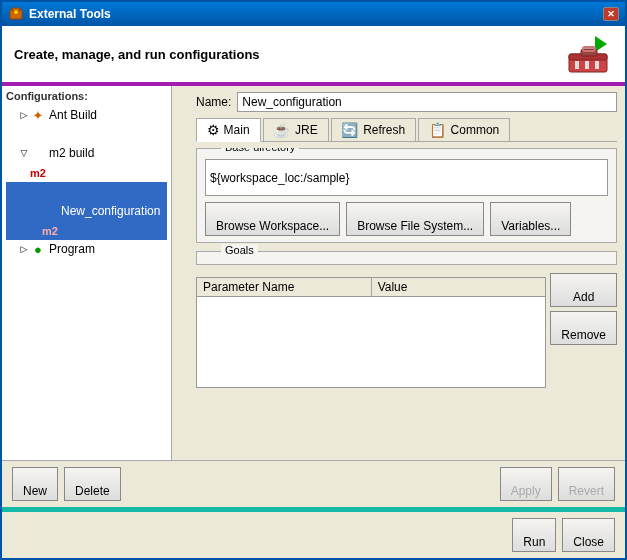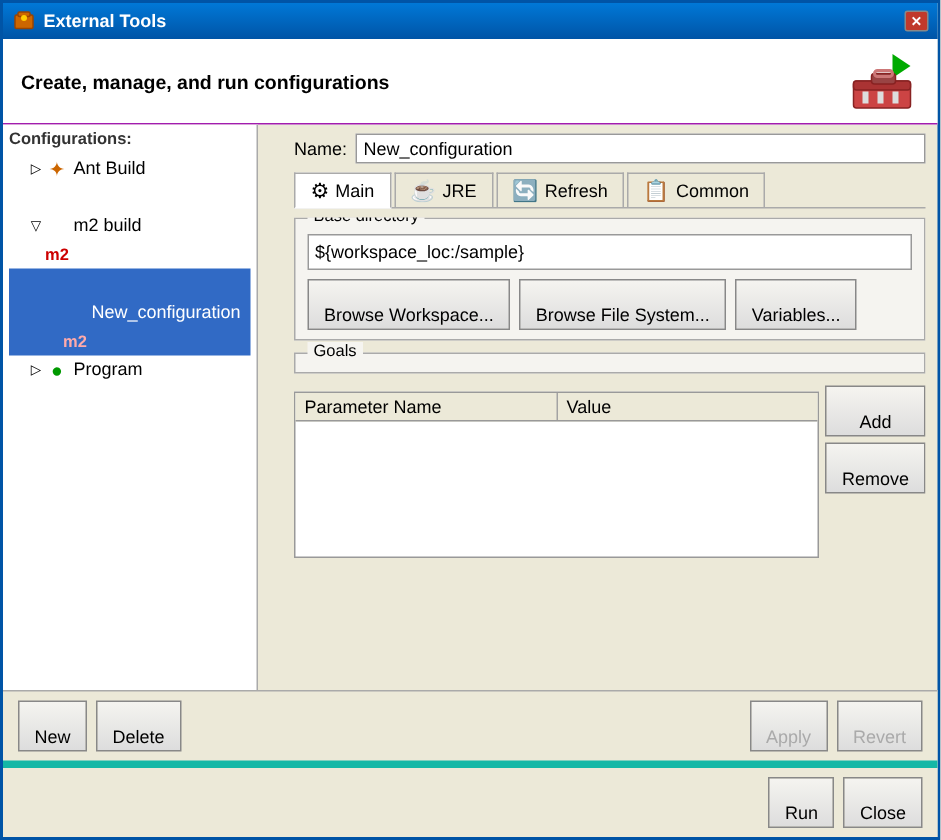--- a/index.html
+++ b/index.html
@@ -55,21 +55,21 @@
       cursor: pointer;
     }
     .title-btn.close-btn {
       background: #c0392b;
     }
     .header {
       background: white;
       padding: 8px 12px;
       font-size: 13px;
       font-weight: bold;
-      border-bottom: 1px solid #a21caf;
+      border-bottom: 4px solid #a21caf;
       display: flex;
       align-items: center;
       justify-content: space-between;
     }
     .header-icon {
       width: 48px;
       height: 40px;
       display: flex;
       align-items: center;
       justify-content: center;
@@ -180,34 +180,34 @@
     .group-box {
       border: 1px solid #aaa;
       padding: 6px 8px;
       margin-bottom: 8px;
       background: #f5f4f0;
       position: relative;
     }
     .group-label {
       position: absolute;
       top: -8px;
-      left: 8px;
+      left: 24px;
       background: #f5f4f0;
       padding: 0 4px;
       font-size: 11px;
     }
     .group-content {
       padding-top: 4px;
     }
     .input-row {
       margin-bottom: 6px;
     }
     .text-input {
       width: 100%;
-      height: 24px;
+      height: 37px;
       border: 1px solid #999;
       padding: 1px 4px;
       font-size: 12px;
       background: white;
     }
     .btn-row {
       display: flex;
       gap: 6px;
       margin-top: 4px;
     }

